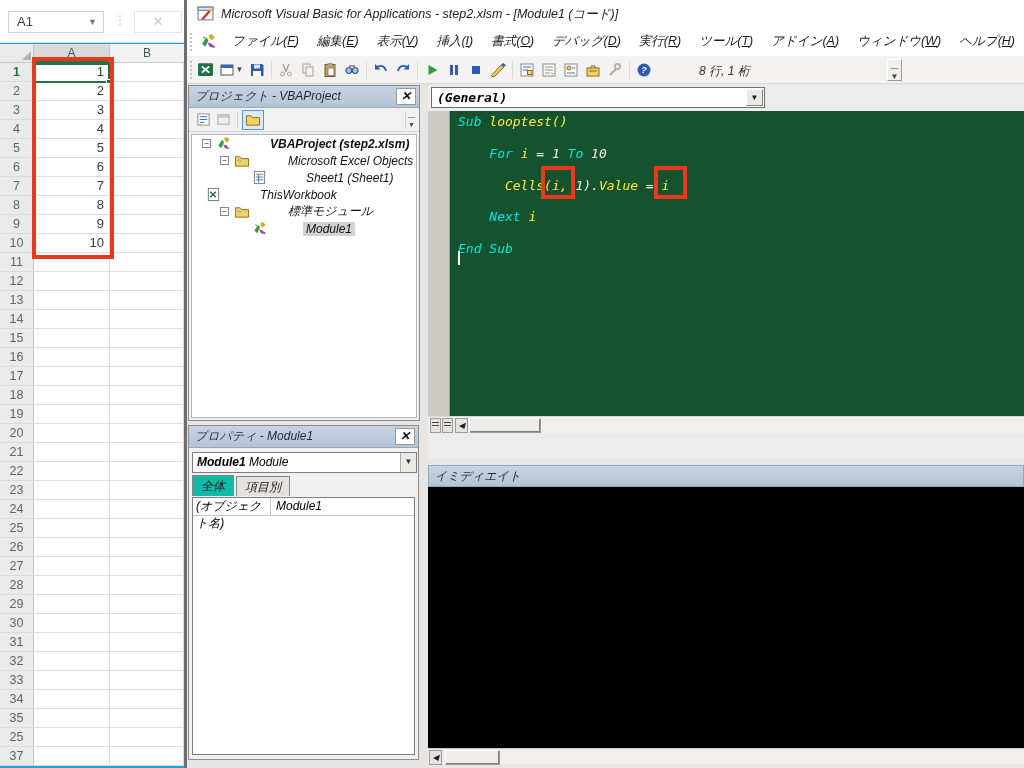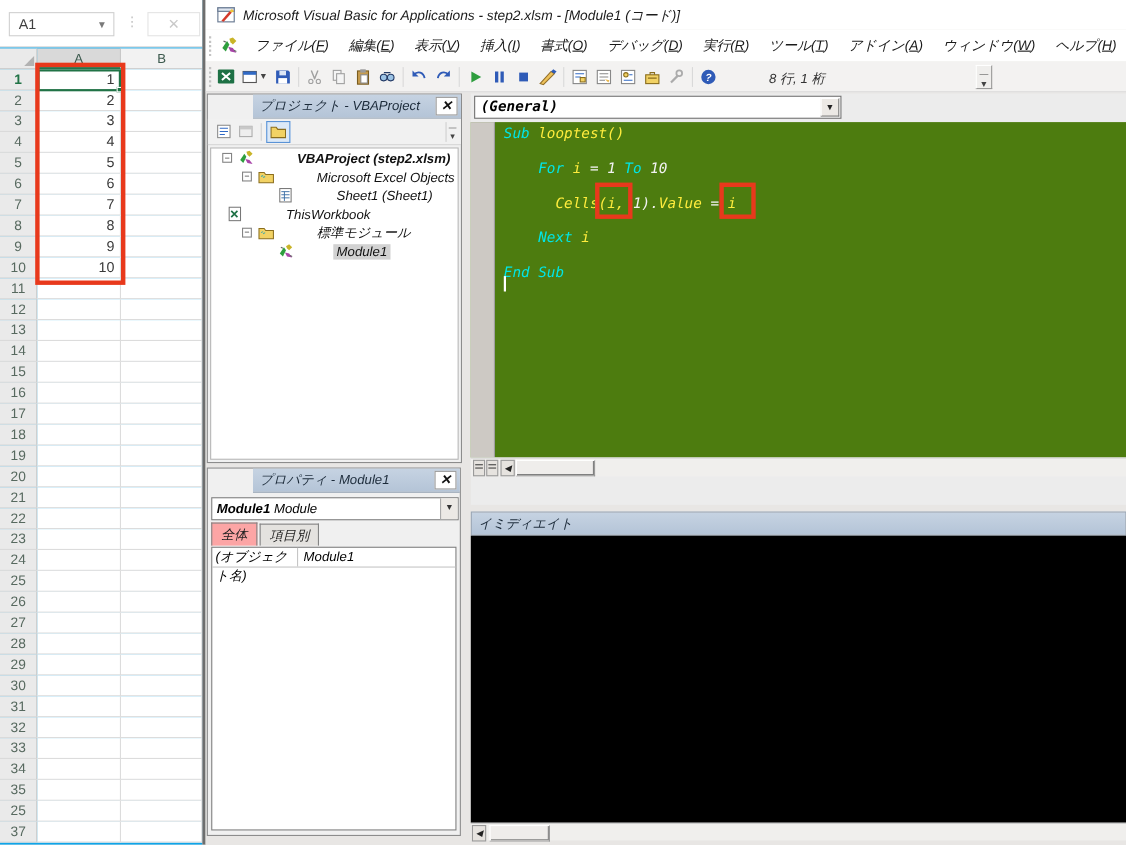--- a/index.html
+++ b/index.html
@@ -54,21 +54,21 @@
   .tsep { width:1px; height:18px; background:#d9d9d9; margin:0 3px; flex:0 0 auto; }
   .pos-text { position:absolute; left:512px; top:7px; font-size:12px; color:#333; white-space:nowrap; }
   .tb-overflow { position:absolute; left:700px; top:3px; width:15px; height:22px; background:#efeeec;
                  border:1px solid; border-color:#fff #9a9a9a #9a9a9a #fff; font-size:8px; color:#444; text-align:center; line-height:9px; padding-top:3px; }
 
   .mdi { position:absolute; left:0; top:84px; width:100%; height:684px; background:#e8e6e4; }
 
   
   .panel { position:absolute; background:#f0f0f0; border:1px solid #8c8c8c; }
   .panel-title { position:relative; height:22px; background:linear-gradient(#c6d3e2,#b4c4d7); border-bottom:1px solid #98a6b6;
-                 font-size:12px; color:#1c2b3a; line-height:21px; padding-left:6px;margin-left:41px; }
+                 font-size:12px; color:#1c2b3a; line-height:21px; padding-left:6px; }
   .close-btn { position:absolute; right:3px; top:2px; width:20px; height:17px; background:#fff; border:1px solid #9a9a9a;
                text-align:center; line-height:15px; font-size:12px; font-weight:bold; color:#111; }
   .proj-panel { left:1px; top:1px; width:232px; height:336px; }
   .proj-toolbar { height:24px; background:#f1f1f1; display:flex; align-items:center; border-bottom:1px solid #d6d6d6; position:relative; }
   .ptbtn { width:20px; height:18px; display:flex; align-items:center; justify-content:center; }
   .ptbtn.folder-active { border:1px solid #5a93d6; background:#dce9f7; width:22px; height:20px; }
   .psep { width:1px; height:16px; background:#d0d0d0; margin:0 4px; }
   .proj-overflow { position:absolute; right:2px; top:3px; width:12px; height:18px; border-left:1px solid #d0d0d0;
                    font-size:7px; color:#444; text-align:center; line-height:8px; padding-top:2px; }
   .tree { position:absolute; left:2px; top:48px; right:2px; bottom:2px; background:#fff; border:1px solid #b6b6b6; overflow:hidden; }
@@ -82,35 +82,35 @@
   .titem.selected .tlabel { background:#d2d2d2; }
 
   .props-panel { left:1px; top:341px; width:231px; height:335px; }
   .props-combo { position:absolute; left:3px; top:26px; width:225px; height:21px; background:#fff; border:1px solid #7e7e7e;
                  font-size:12px; line-height:19px; padding-left:4px; }
   .props-combo b { font-weight:bold; }
   .props-combo .cbtn { position:absolute; right:0; top:0; width:16px; height:19px; background:#ece9e5; border-left:1px solid #aaa;
                        font-size:8px; text-align:center; line-height:18px; color:#333; }
   .props-tabs { position:absolute; left:3px; top:50px; height:20px; display:flex; }
   .ptab { font-size:12px; padding:2px 8px 0 8px; border:1px solid #848484; border-bottom:none; background:#e4e2df; color:#222; margin-right:2px; }
-  .ptab.active { background:#fca5a5; position:relative; top:-1px; height:21px; }
+  .ptab.active { background:#14b8a6; position:relative; top:-1px; height:21px; }
   .props-grid { position:absolute; left:3px; top:71px; right:3px; bottom:4px; background:#fff; border:1px solid #7e7e7e; }
   .pg-row { height:18px; border-bottom:1px solid #c6c6c6; display:flex; font-size:12px; line-height:17px; }
   .pg-name { width:78px; border-right:1px solid #c6c6c6; padding-left:3px; }
   .pg-val { padding-left:5px; }
 
   
   .code-window { position:absolute; left:241px; top:1px; width:596px; height:374px; background:#ececec; }
   .combo { position:absolute; height:21px; background:#fff; border:1px solid #707070;
            font-family:"DejaVu Sans Mono", monospace; font-weight:bold; font-size:13px; line-height:19px; padding-left:5px; color:#000; }
   .combo .cbtn { position:absolute; right:1px; top:1px; width:17px; height:17px; background:#ece9e5;
                  border:1px solid; border-color:#fff #808080 #808080 #fff; font-size:8px; text-align:center; line-height:16px; color:#222; }
   .combo.obj { left:3px; top:2px; width:334px; }
   .combo.proc { left:343px; top:2px; width:253px;margin-top:36px; }
-  .code-area { position:absolute; left:0; top:26px; width:596px; height:305px; background:#4d7c0f; }
+  .code-area { position:absolute; left:0; top:26px; width:596px; height:305px; background:#14532d; }
   .code-margin { position:absolute; left:0; top:0; width:22px; height:100%; background:#cdc9c4; border-right:1px solid #9f9f9f; }
   .code-pre { position:absolute; left:30px; top:3px; font-family:"DejaVu Sans Mono", monospace; font-size:13px; }
   .cl { height:15.9px; white-space:pre; }
   .kw { color:var(--kw,#00e6e6); } .id { color:var(--id,#ffec3d); } .pl { color:var(--pl,#f2f2f2); }
   .code-caret { position:absolute; left:30px; top:140px; width:2px; height:14px; background:#fff; }
   .annot-code { position:absolute; border:4px solid var(--annot,#e8391c); z-index:6; }
   .annot-c1 { left:113px; top:81px; width:34px; height:33px; }
   .annot-c2 { left:226px; top:81px; width:33px; height:33px; }
   .code-bottom { position:absolute; left:0; top:331px; width:596px; height:17px; background:#f0efed; border-top:1px solid #d8d8d8; }
   .view-btn { position:absolute; top:1px; width:11px; height:15px; background:#e6e3df; border:1px solid #9a9a9a; }

